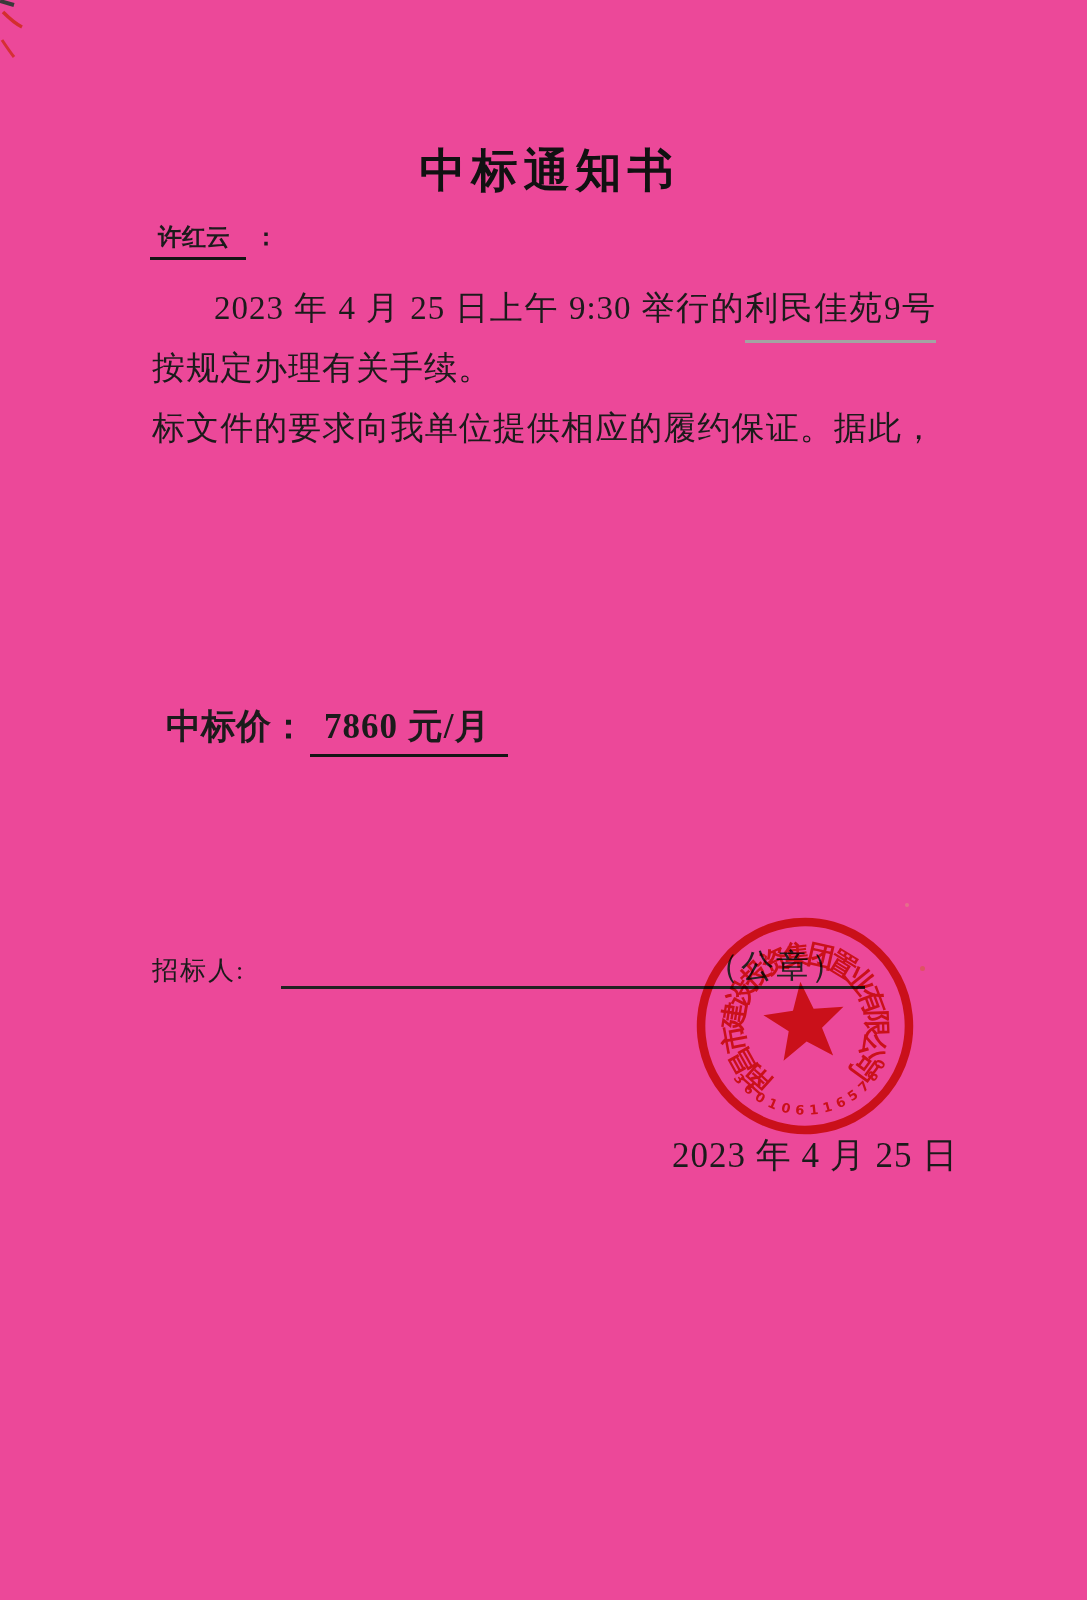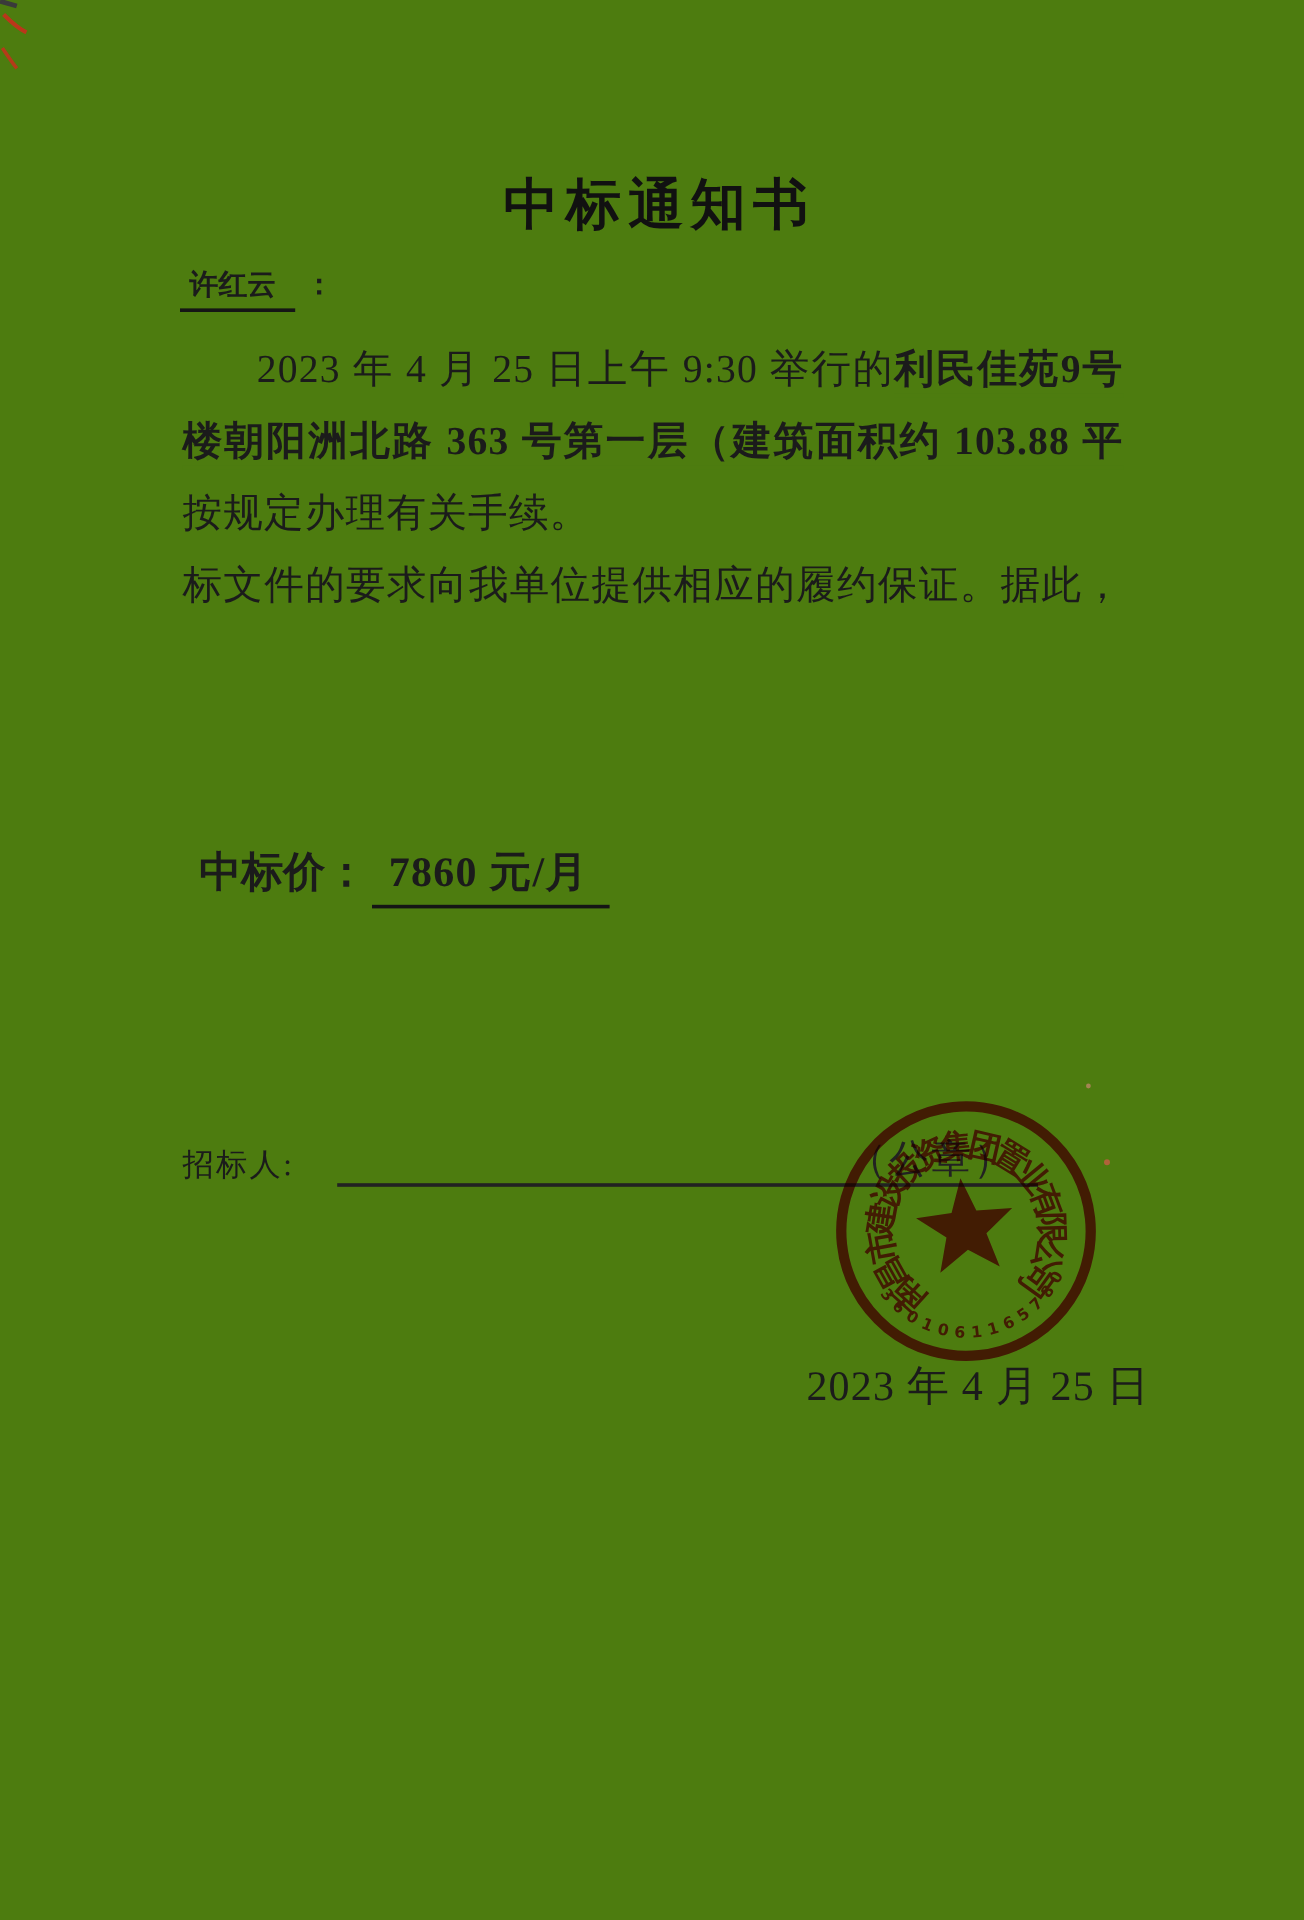--- a/index.html
+++ b/index.html
@@ -1,20 +1,20 @@
 <!DOCTYPE html>
 <html><head>
 <meta charset="utf-8">
 <style>
   html,body{margin:0;padding:0;background:#e9e9e9;}
   .page{
     position:relative;
     width:1087px;height:1600px;
     margin:0 auto;
-    background:#4d7c0f;
+    background:#ec4899;
     overflow:hidden;
     font-family:"Liberation Serif","DejaVu Serif",serif;
     color:#1b1b1b;
   }
   
   .doc-title{
     position:absolute;top:140px;left:0;width:100%;
     text-align:center;
     font-size:46px;font-weight:bold;letter-spacing:6px;
     transform:translateX(6px);
@@ -39,23 +39,23 @@
   .doc-line{
     height:60px;line-height:60px;
     text-align:justify;
     text-align-last:justify;
     letter-spacing:1px;
     white-space:nowrap;
   }
   .doc-line.last{text-align-last:left;}
   .doc-line.indent{padding-left:62px;}
   .bold-u{
-    font-weight:bold;
-    border-bottom:3px solid #4d7c0f;
-    padding-bottom:2px;
+    font-weight:normal;
+    border-bottom:3px solid #a3a3a3;
+    padding-bottom:14px;
   }
   
   .price-line{
     position:absolute;top:703px;left:152px;
     font-size:35px;font-weight:bold;margin-left:14px;
   }
   .price-line .value{
     display:inline-block;
     padding:0 18px 4px 14px;
     margin-left:4px;
@@ -114,21 +114,20 @@
   </svg>
 
   <div class="doc-title">中标通知书</div>
 
   <div class="addressee">
     <span class="name">许红云</span><span class="colon">：</span>
   </div>
 
   <div class="body-text">
     <div class="doc-line indent"><span>2023 年 4 月 25 日上午 9:30 举行的</span><span class="bold-u">利民佳苑9号</span></div>
-    <div class="doc-line"><span class="bold-u">楼朝阳洲北路 363 号第一层（建筑面积约 103.88 平</span></div>
     <div class="doc-line last">按规定办理有关手续。</div>
     <div class="doc-line">标文件的要求向我单位提供相应的履约保证。据此，</div>
   </div>
 
   <div class="price-line">
     <span>中标价：</span><span class="value">7860 元/月</span>
   </div>
 
   <div class="bidder-label">招标人:</div>
   <div class="bidder-underline"></div>

